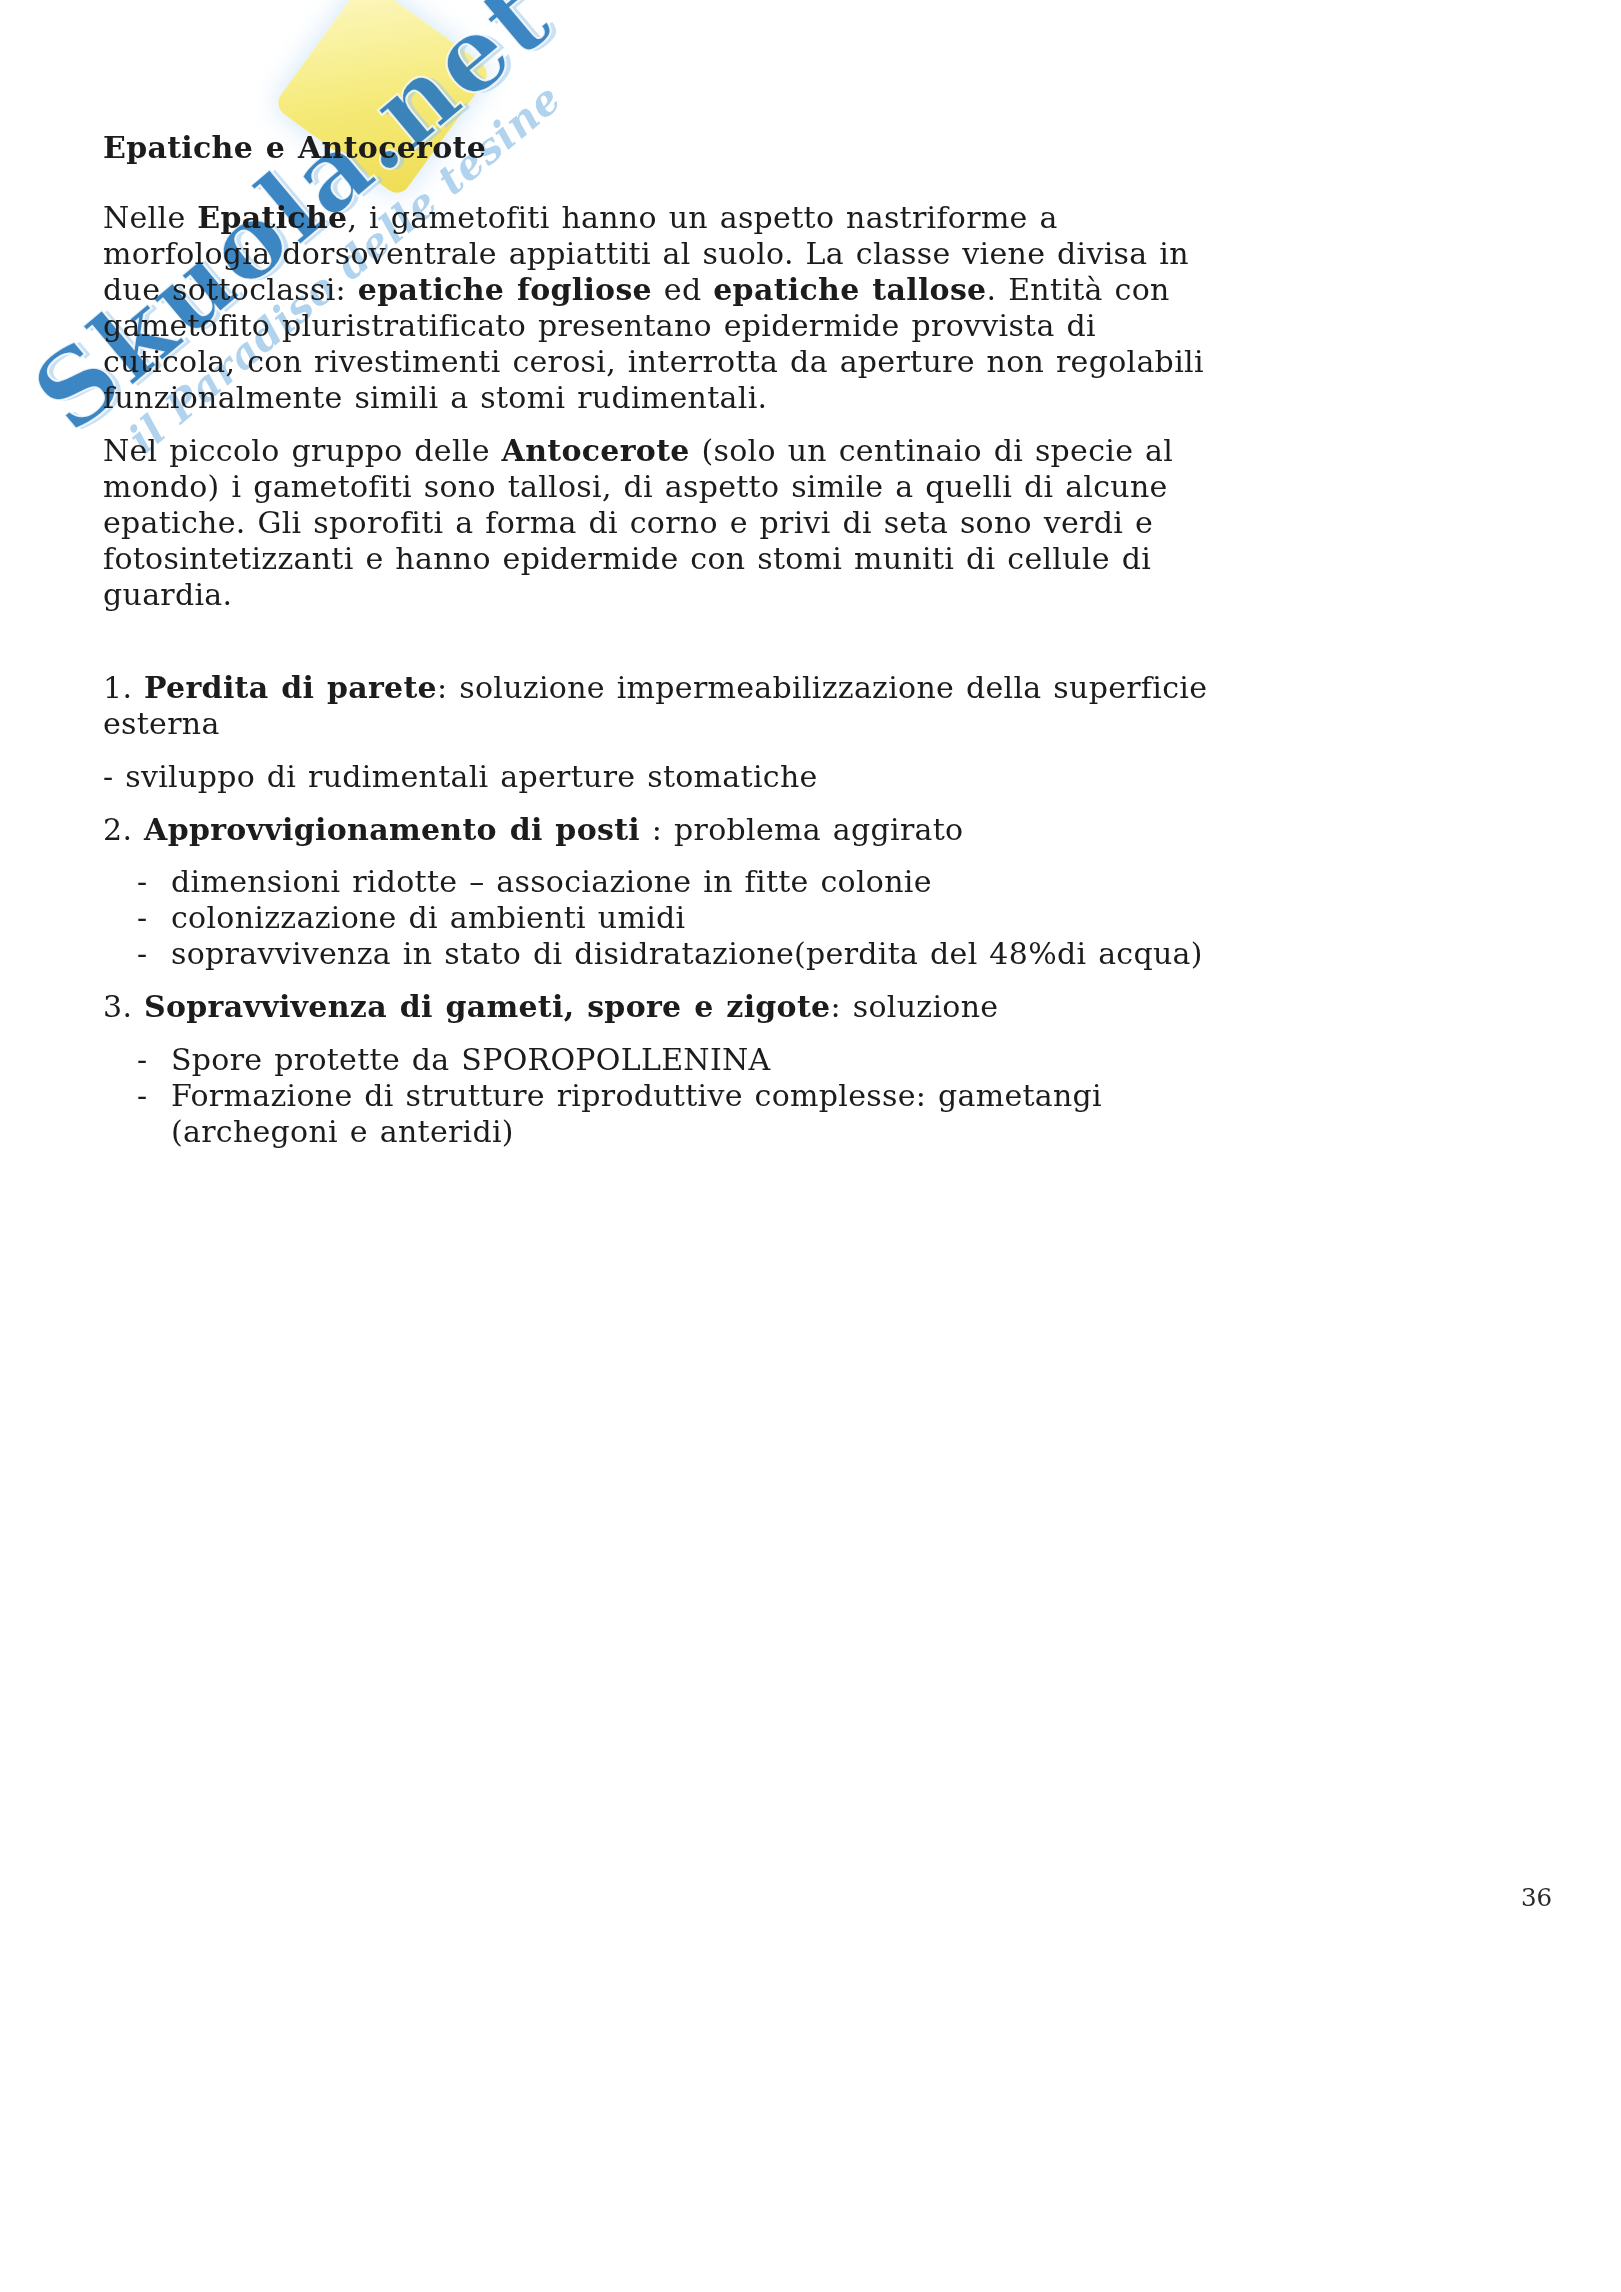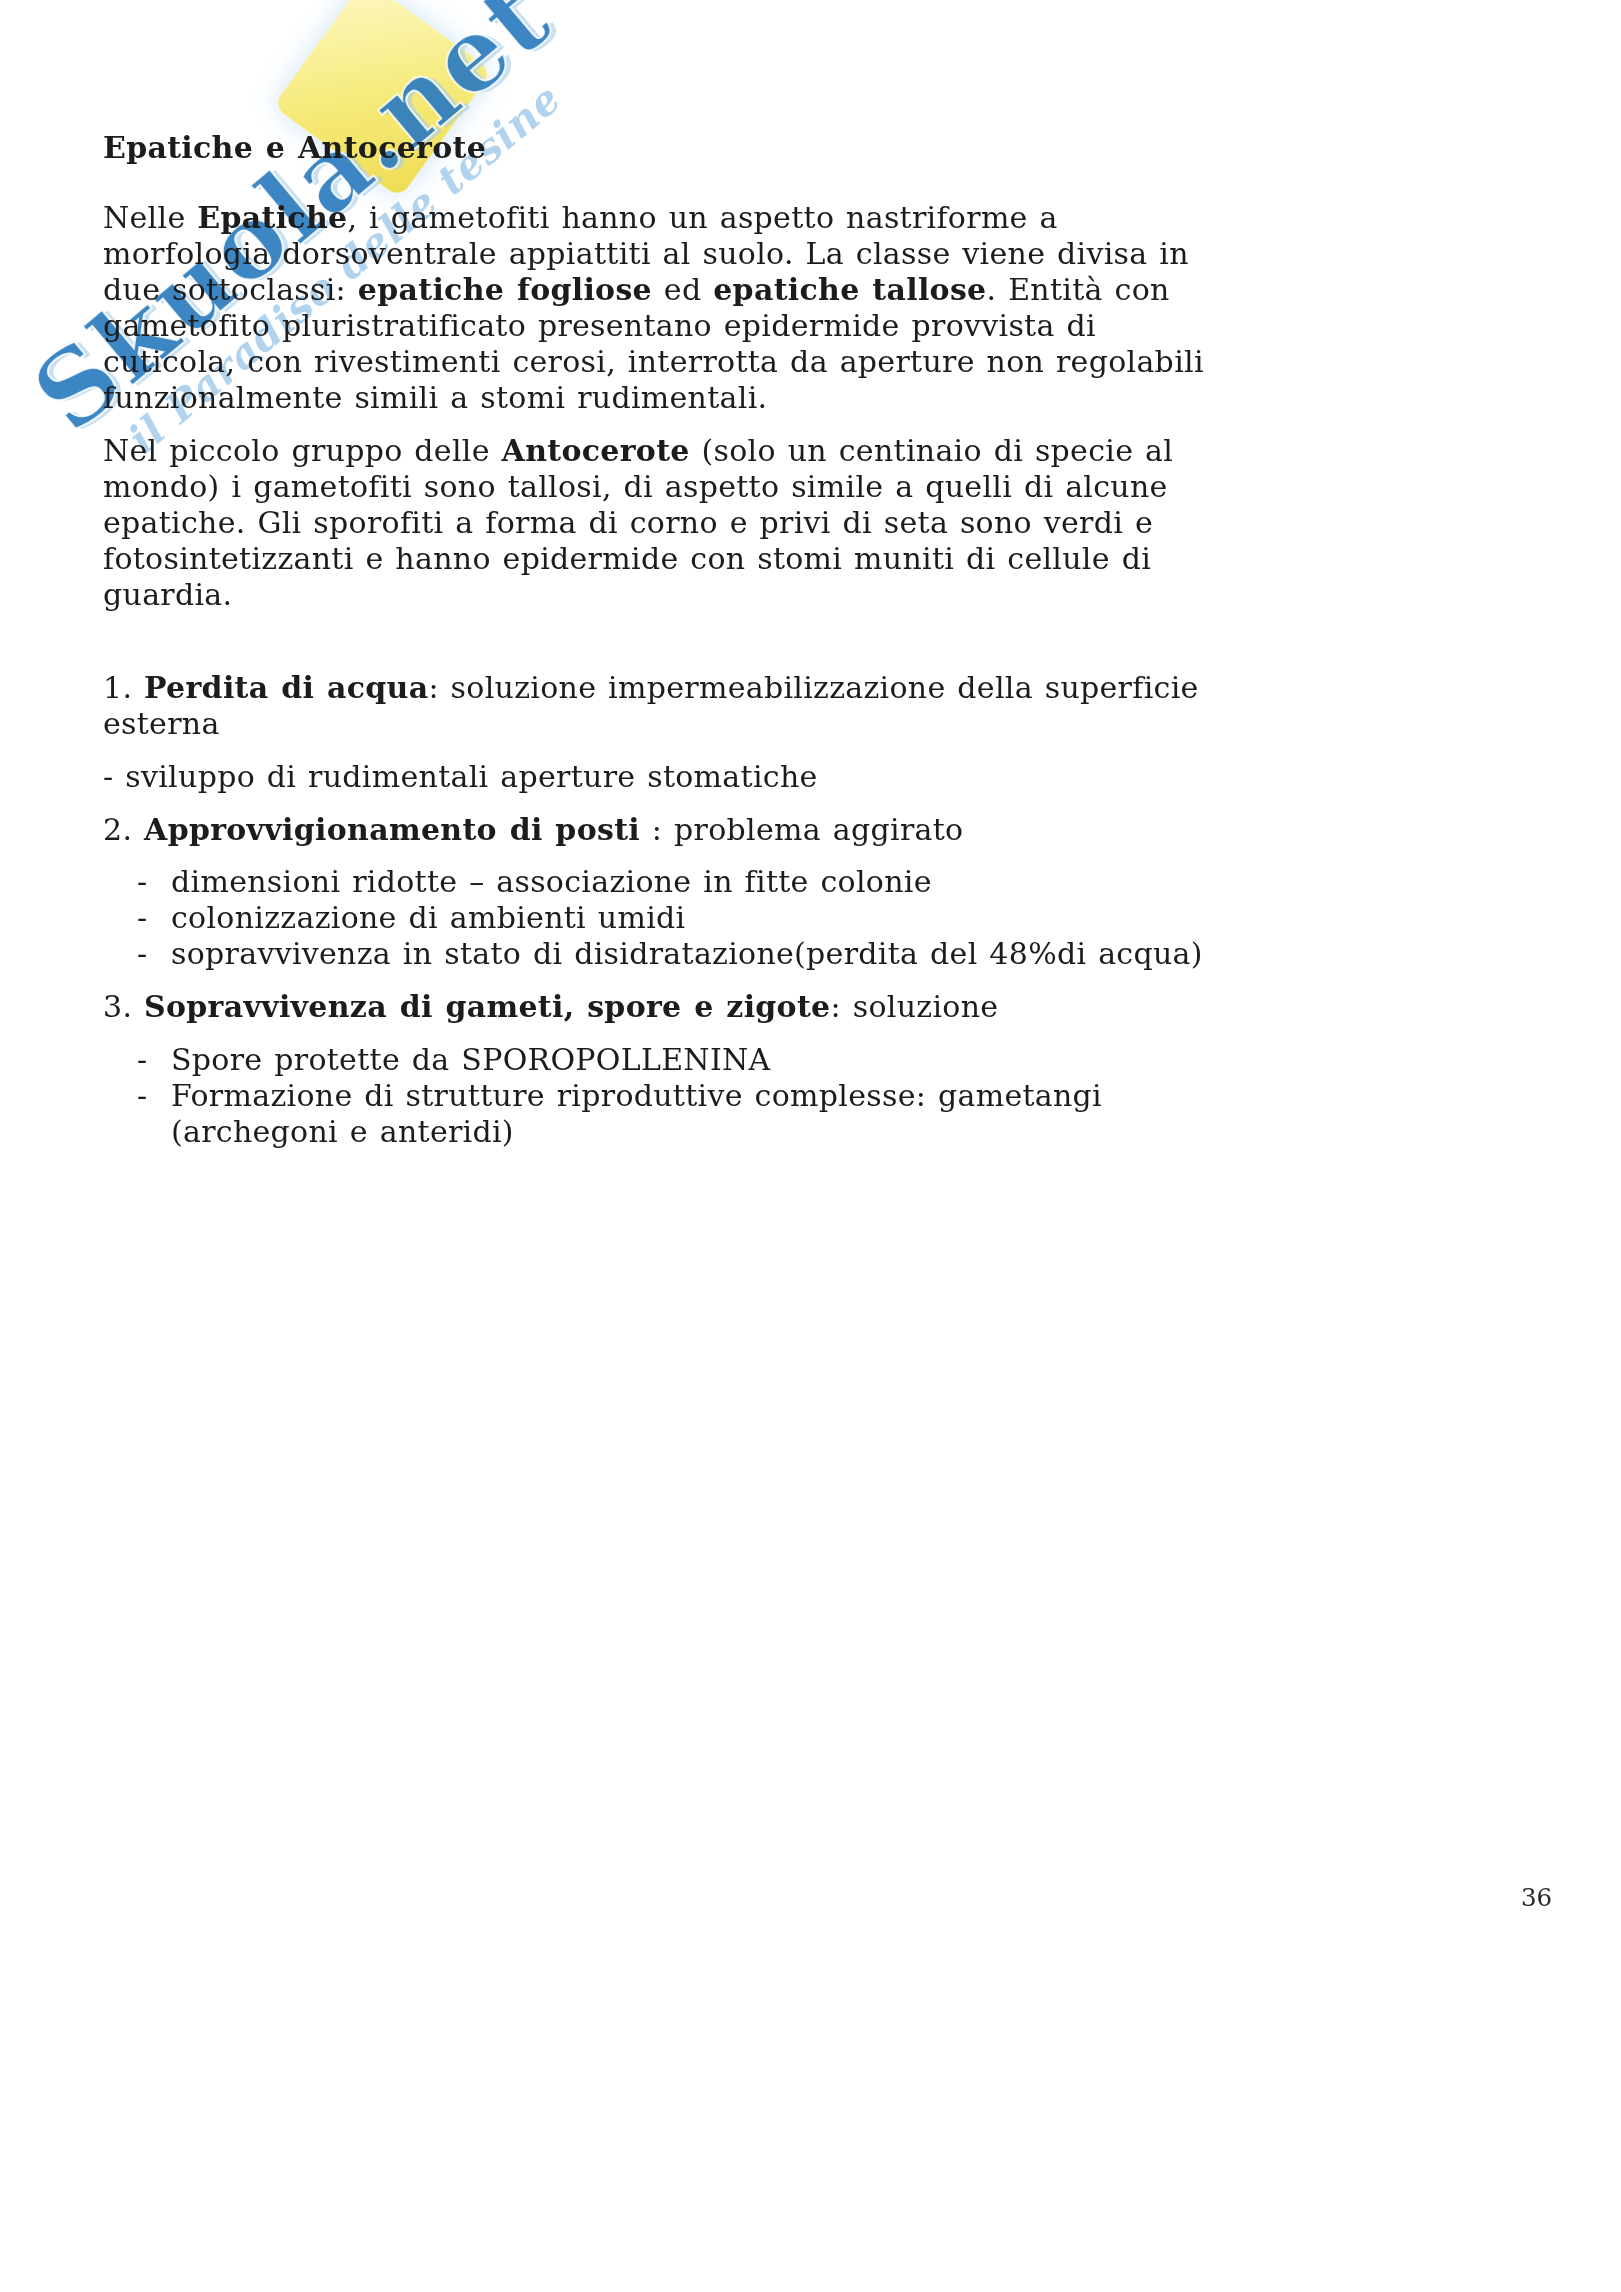--- a/index.html
+++ b/index.html
@@ -108,21 +108,21 @@
     <div class="wm-tagline">il Paradiso delle tesine</div>
     <div class="wm-brand">Skuola.net</div>
   </div>
 
   <div class="content">
     <h1 class="doc-title">Epatiche e Antocerote</h1>
     <div>
         <p class="para"><span class="seg">Nelle </span><span class="seg bold">Epatiche</span><span class="seg">, i gametofiti hanno un aspetto nastriforme a<br>morfologia dorsoventrale appiattiti al suolo. La classe viene divisa in<br>due sottoclassi: </span><span class="seg bold">epatiche fogliose</span><span class="seg"> ed </span><span class="seg bold">epatiche tallose</span><span class="seg">. Entità con<br>gametofito pluristratificato presentano epidermide provvista di<br>cuticola, con rivestimenti cerosi, interrotta da aperture non regolabili<br>funzionalmente simili a stomi rudimentali.</span></p>
         <p class="para"><span class="seg">Nel piccolo gruppo delle </span><span class="seg bold">Antocerote</span><span class="seg"> (solo un centinaio di specie al<br>mondo) i gametofiti sono tallosi, di aspetto simile a quelli di alcune<br>epatiche. Gli sporofiti a forma di corno e privi di seta sono verdi e<br>fotosintetizzanti e hanno epidermide con stomi muniti di cellule di<br>guardia.</span></p>
         <div class="spacer"></div>
-        <p class="para"><span class="seg">1. </span><span class="seg bold">Perdita di acqua</span><span class="seg">: soluzione impermeabilizzazione della superficie<br>esterna</span></p>
+        <p class="para"><span class="seg">1. </span><span class="seg bold">Perdita di parete</span><span class="seg">: soluzione impermeabilizzazione della superficie<br>esterna</span></p>
         <p class="para"><span class="seg">- sviluppo di rudimentali aperture stomatiche</span></p>
         <p class="para"><span class="seg">2. </span><span class="seg bold">Approvvigionamento di posti</span><span class="seg"> : problema aggirato</span></p>
         <div class="dash-list">
           <div class="dash-item">
             <span class="dash">-</span>
             <span class="dash-text"><span class="seg">dimensioni ridotte – associazione in fitte colonie</span></span>
           </div>
           <div class="dash-item">
             <span class="dash">-</span>
             <span class="dash-text"><span class="seg">colonizzazione di ambienti umidi</span></span>

